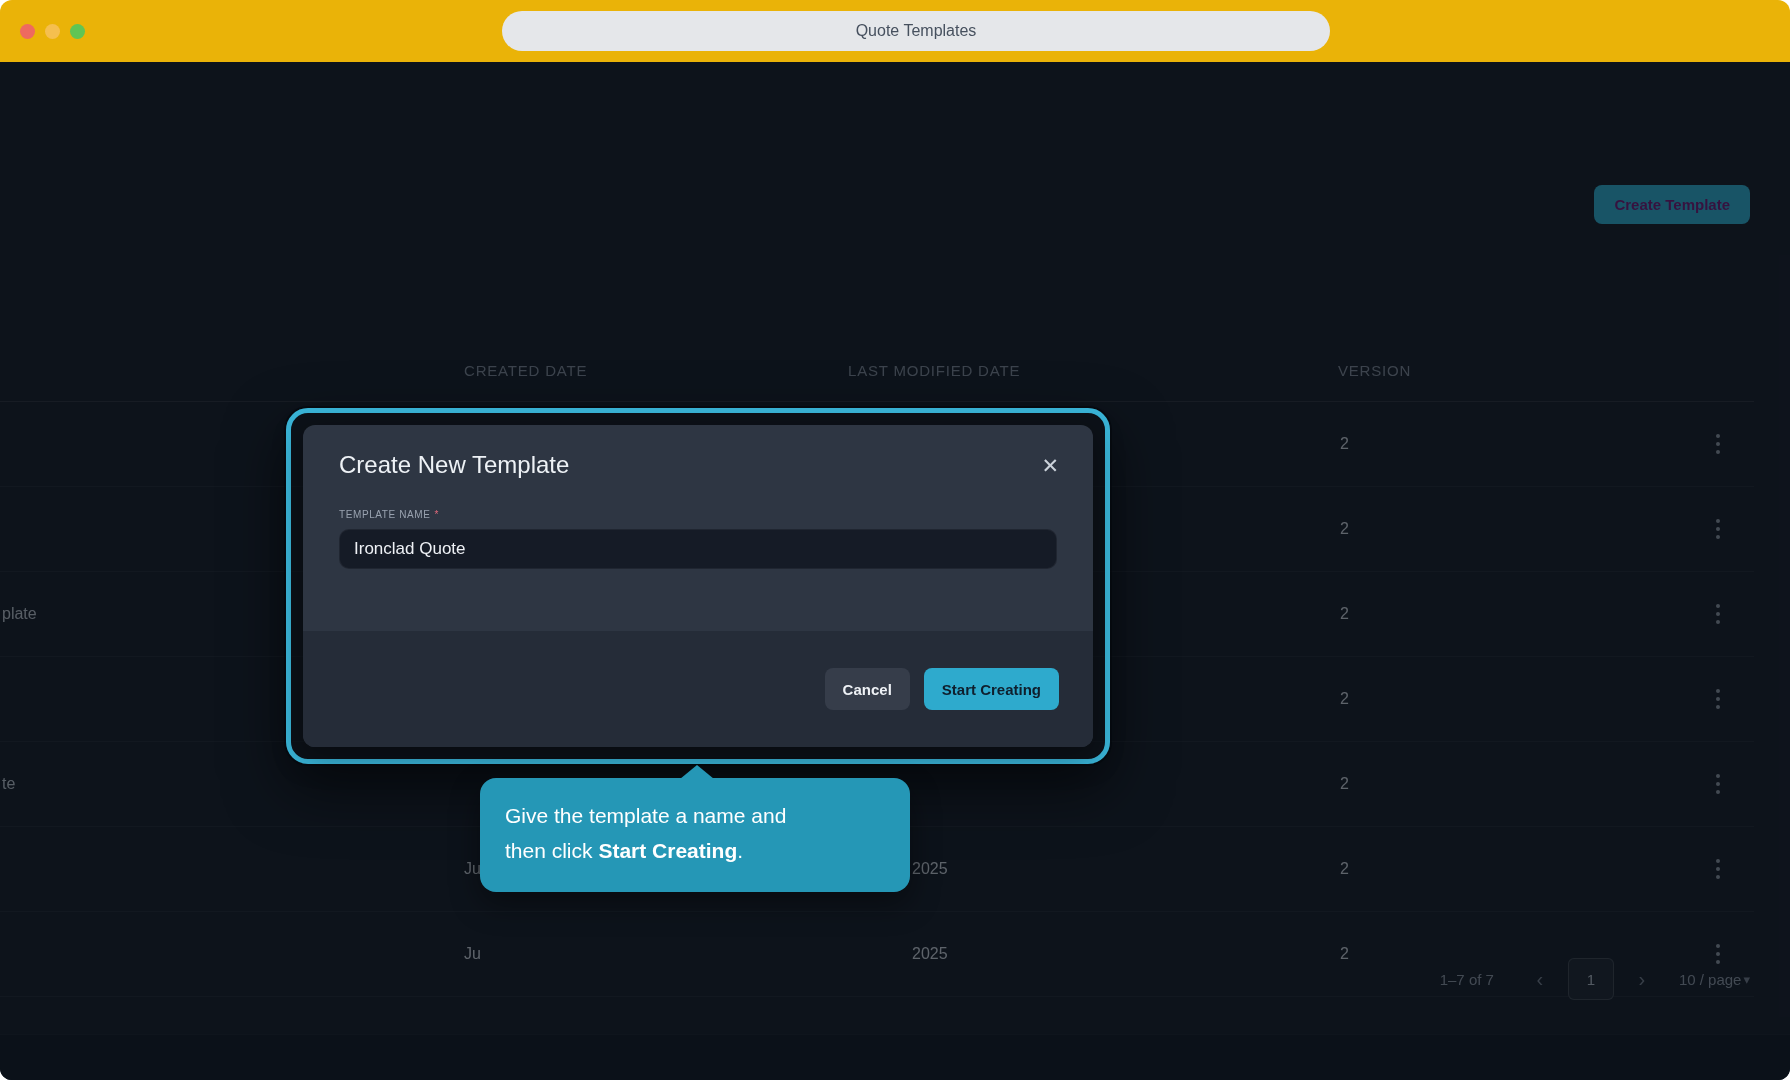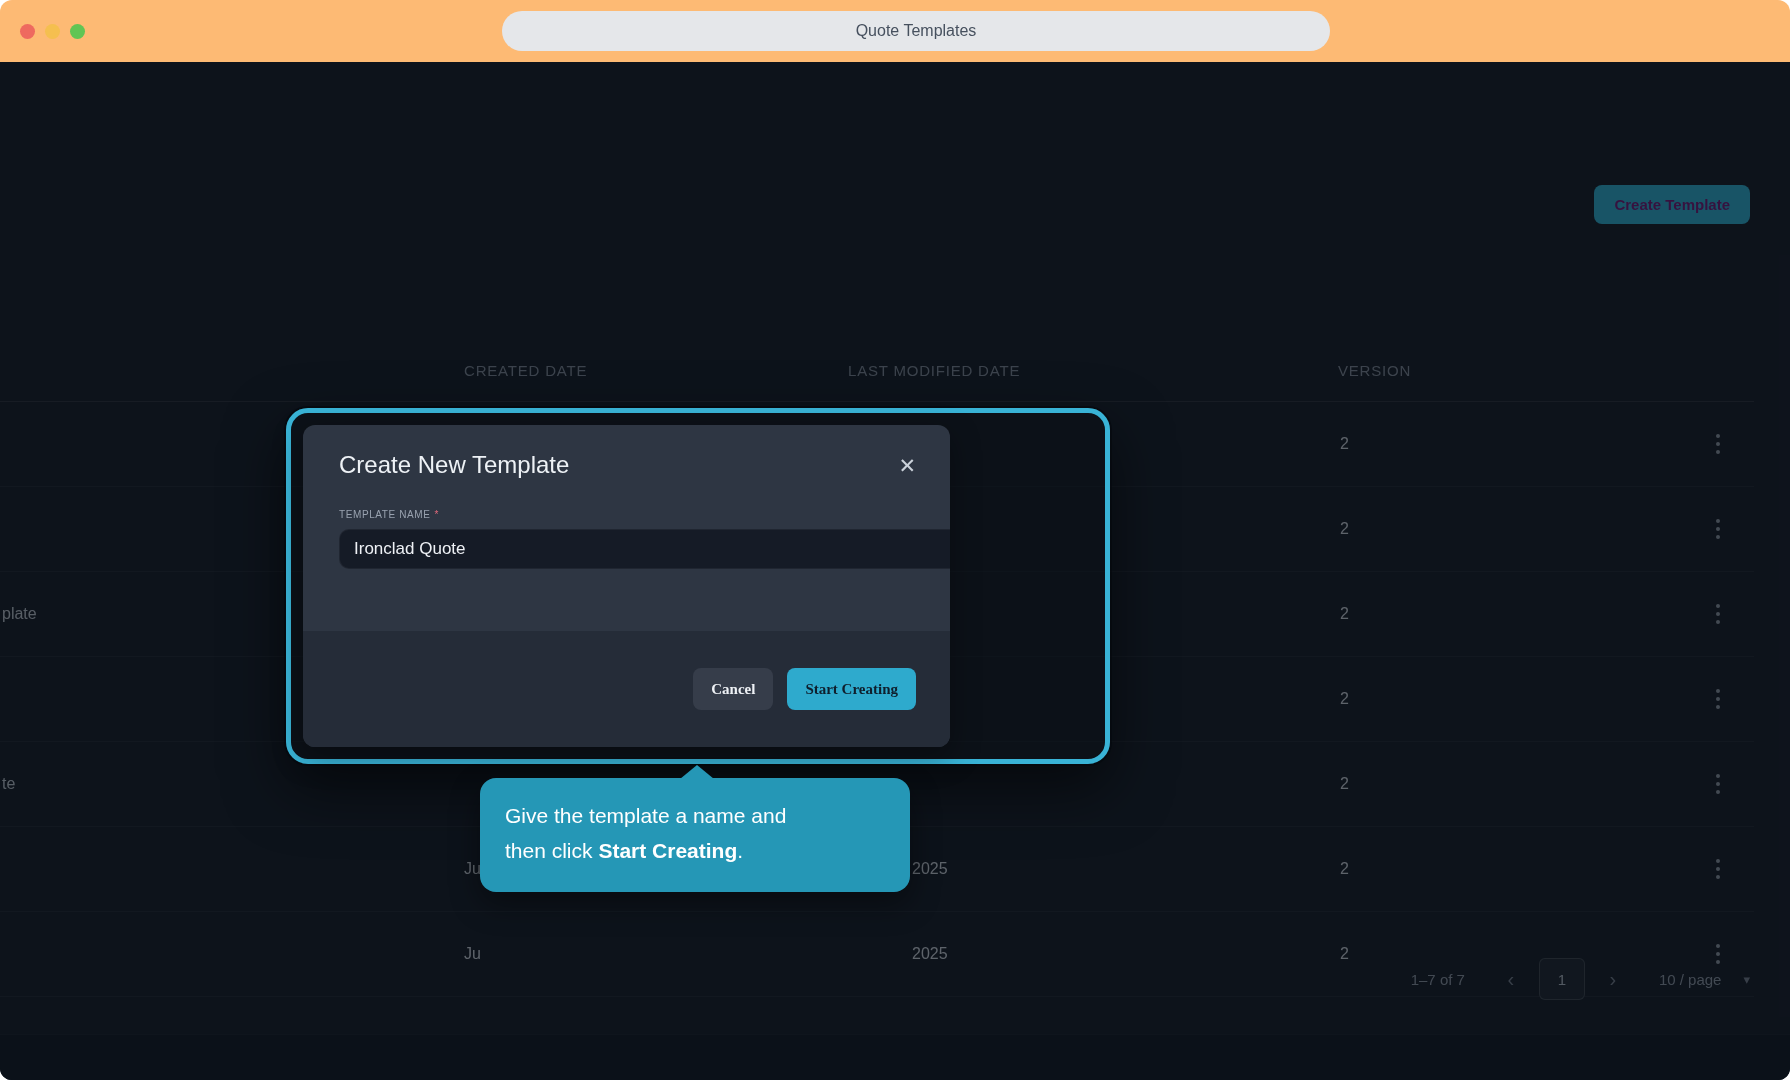--- a/index.html
+++ b/index.html
@@ -1,20 +1,20 @@
 <!DOCTYPE html>
 <html><head>
 <meta charset="utf-8">
 <style>
   html,body{margin:0;padding:0;width:1790px;height:1080px;overflow:hidden;background:#ffffff;
             font-family:"Liberation Sans", sans-serif;}
   .window{position:relative;width:1790px;height:1080px;background:#ffffff;border-radius:12px;overflow:hidden;}
 
   
-  .titlebar{position:absolute;top:0;left:0;right:0;height:62px;background:#fdba74;z-index:5;}
+  .titlebar{position:absolute;top:0;left:0;right:0;height:62px;background:#eab308;z-index:5;}
   .light{position:absolute;top:24px;width:15px;height:15px;border-radius:50%;}
   .light.red{left:20px;background:#ee6a5f;}
   .light.yellow{left:45px;background:#f5bf4f;}
   .light.green{left:70px;background:#61c554;}
   .title-pill{position:absolute;left:502px;top:11px;width:828px;height:40px;background:#e5e7ea;
               border-radius:21px;display:flex;align-items:center;justify-content:center;
               color:#46505e;font-size:16px;}
 
   
   .content{position:absolute;top:62px;left:0;right:0;bottom:0;background:#151c27;}
@@ -38,46 +38,46 @@
          display:flex;flex-direction:column;align-items:center;justify-content:center;gap:4px;cursor:pointer;}
   .kebab i{width:4px;height:4px;border-radius:50%;background:#8b94a1;display:block;}
 
   .pagination{position:absolute;right:40px;top:896px;height:42px;display:flex;align-items:center;
               color:#8a93a1;font-size:15px;}
   .pag-range{margin-right:32px;}
   .pag-chev{width:28px;text-align:center;font-size:20px;color:#727b89;cursor:pointer;}
   .pag-box{width:44px;height:40px;margin:0 14px;border-radius:6px;background:#1d2530;
            border:1px solid rgba(255,255,255,0.14);display:flex;align-items:center;justify-content:center;
            color:#aeb6c2;cursor:pointer;}
-  .pag-size{margin-left:32px;display:flex;align-items:center;gap:22px;cursor:pointer;}
+  .pag-size{margin-left:23px;display:flex;align-items:center;gap:2px;cursor:pointer;}
   .pag-caret{font-size:13px;color:#727b89;}
   .foot-band{position:absolute;left:0;right:0;bottom:0;height:45px;background:#111822;
              border-top:1px solid rgba(255,255,255,0.04);}
 
   
   .dim{position:absolute;inset:0;background:rgba(8,12,19,0.55);z-index:2;}
 
   
   .modal-ring{position:absolute;left:286px;top:408px;width:824px;height:356px;box-sizing:border-box;
               border:5px solid #39b3d6;border-radius:22px;padding:12px;background:rgba(10,15,22,0.45);
               box-shadow:0 0 0 2px rgba(5,9,14,0.6), 0 24px 60px rgba(0,0,0,0.55);z-index:3;}
-  .modal{position:relative;width:647px;height:322px;background:#2e3643;border-radius:12px;overflow:hidden;
+  .modal{position:relative;width:790px;height:322px;background:#2e3643;border-radius:12px;overflow:hidden;
          box-shadow:0 10px 30px rgba(0,0,0,0.35);}
   .modal-head{position:relative;padding:26px 36px 0 36px;}
   .modal-title{margin:0;font-size:24px;font-weight:500;color:#eef2f6;}
   .modal-close{position:absolute;right:34px;top:30px;font-size:21px;color:#cbd2da;cursor:pointer;line-height:1;}
   .field-label{display:block;margin:30px 36px 0 36px;font-size:10px;letter-spacing:.6px;color:#99a2af;}
   .req{color:#e0697a;margin-left:4px;}
   .name-input{display:block;margin:9px 36px 0 36px;width:718px;height:40px;box-sizing:border-box;
               background:#151b26;border:1px solid rgba(255,255,255,0.05);border-radius:10px;
               color:#eef1f5;font-size:17px;padding:0 14px;font-family:"Liberation Sans",sans-serif;}
   .modal-foot{position:absolute;left:0;right:0;bottom:0;height:116px;background:#252c38;
               display:flex;align-items:center;justify-content:flex-end;gap:14px;padding:0 34px;box-sizing:border-box;}
   .btn{height:42px;border:none;border-radius:8px;font-weight:bold;font-size:15px;padding:0 18px;
-       font-family:Liberation Serif, serif;cursor:pointer;}
+       font-family:Liberation Sans, sans-serif;cursor:pointer;}
   .btn.cancel{background:#363d4a;color:#eef1f5;}
   .btn.primary{background:#2eaacd;color:#0f1f2d;}
 
   
   .tooltip{position:absolute;left:480px;top:778px;width:430px;height:114px;background:#2597b6;
            border-radius:16px;z-index:4;box-shadow:0 12px 30px rgba(0,0,0,0.4);}
   .tooltip-arrow{position:absolute;left:200px;top:-13px;width:0;height:0;
                  border-left:17px solid transparent;border-right:17px solid transparent;
                  border-bottom:14px solid #2597b6;}
   .tooltip-text{margin:0;padding:20px 24px 0 25px;color:#ffffff;font-size:21px;line-height:35px;}

